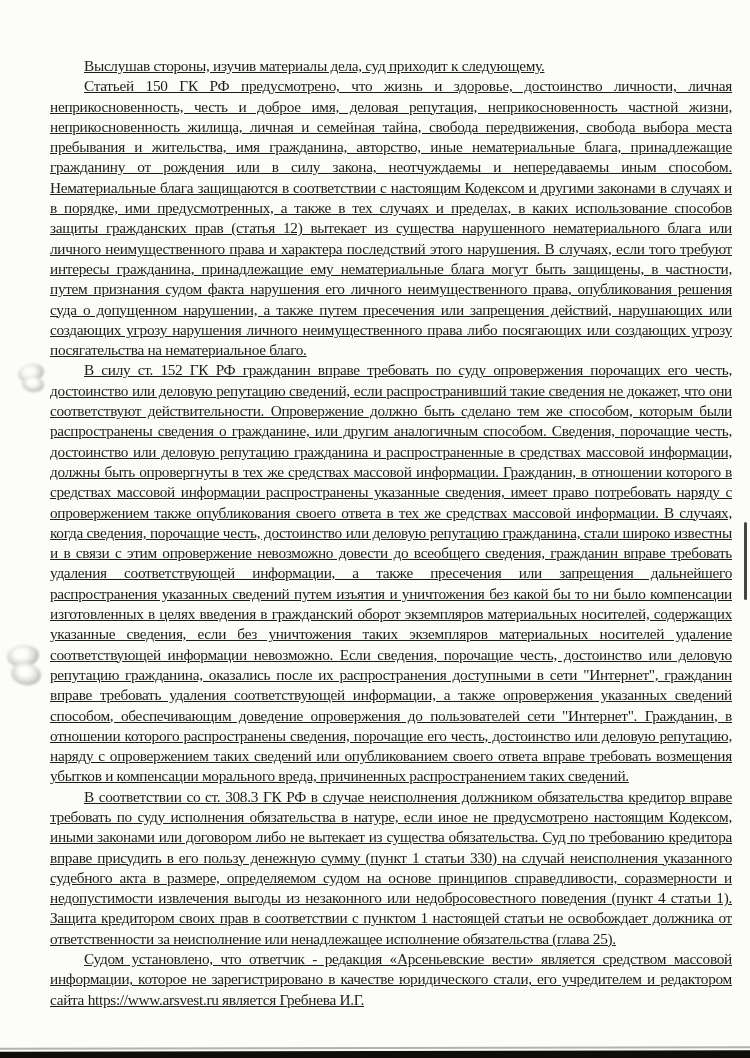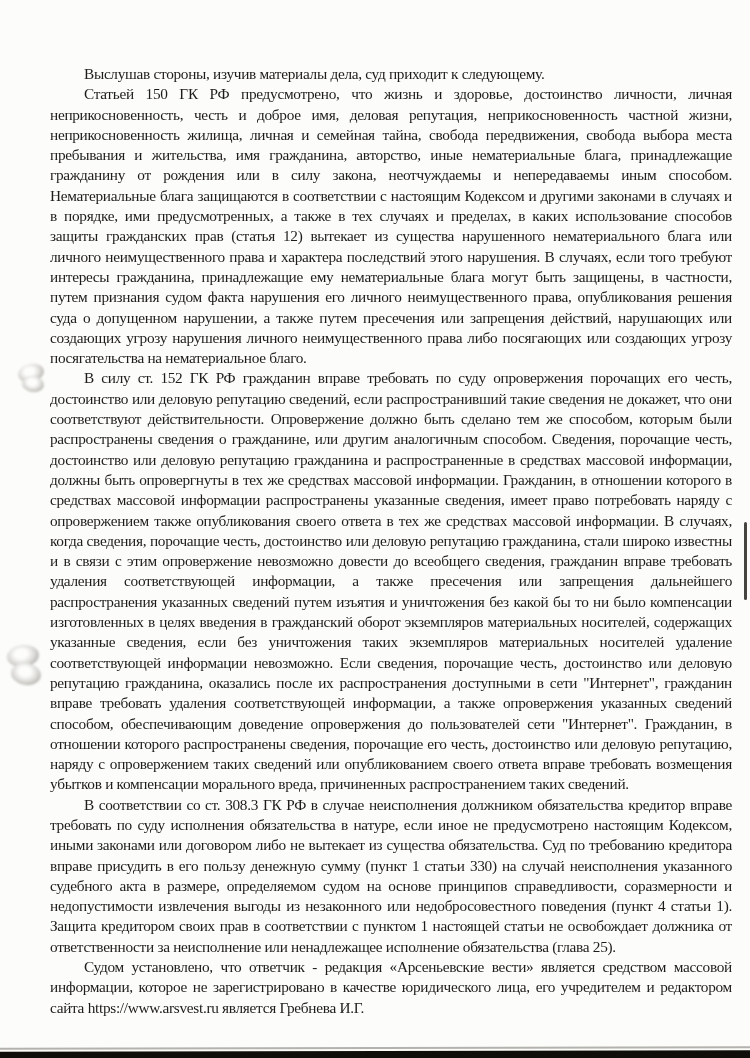--- a/index.html
+++ b/index.html
@@ -77,27 +77,28 @@
     top: 1051px;
     width: 750px;
     height: 9px;
     background: #0f0e0a;
     transform: skewY(-0.12deg);
   }
   
   .text {
     position: absolute;
     left: 50px;
-    top: 64px;
+    top: 56px;
     width: 682px;
     color: #1d1c1a;
     font-size: 15.3px;
     line-height: 20.3px;
     letter-spacing: -0.3px;
     text-align: justify;
+    text-decoration: underline;
   }
   .text p {
     margin: 0;
     text-indent: 34px;
   }
 </style>
 </head>
 <body>
 
 <div class="page">
@@ -114,19 +115,19 @@
     <div class="lump l2"></div>
   </div>
 
   <div class="right-mark"></div>
 
   <div class="text">
     <p>Выслушав стороны, изучив материалы дела, суд приходит к следующему.</p>
     <p>Статьей 150 ГК РФ предусмотрено, что жизнь и здоровье, достоинство личности, личная неприкосновенность, честь и доброе имя, деловая репутация, неприкосновенность частной жизни, неприкосновенность жилища, личная и семейная тайна, свобода передвижения, свобода выбора места пребывания и жительства, имя гражданина, авторство, иные нематериальные блага, принадлежащие гражданину от рождения или в силу закона, неотчуждаемы и непередаваемы иным способом. Нематериальные блага защищаются в соответствии с настоящим Кодексом и другими законами в случаях и в порядке, ими предусмотренных, а также в тех случаях и пределах, в каких использование способов защиты гражданских прав (статья 12) вытекает из существа нарушенного нематериального блага или личного неимущественного права и характера последствий этого нарушения. В случаях, если того требуют интересы гражданина, принадлежащие ему нематериальные блага могут быть защищены, в частности, путем признания судом факта нарушения его личного неимущественного права, опубликования решения суда о допущенном нарушении, а также путем пресечения или запрещения действий, нарушающих или создающих угрозу нарушения личного неимущественного права либо посягающих или создающих угрозу посягательства на нематериальное благо.</p>
     <p>В силу ст. 152 ГК РФ гражданин вправе требовать по суду опровержения порочащих его честь, достоинство или деловую репутацию сведений, если распространивший такие сведения не докажет, что они соответствуют действительности. Опровержение должно быть сделано тем же способом, которым были распространены сведения о гражданине, или другим аналогичным способом. Сведения, порочащие честь, достоинство или деловую репутацию гражданина и распространенные в средствах массовой информации, должны быть опровергнуты в тех же средствах массовой информации. Гражданин, в отношении которого в средствах массовой информации распространены указанные сведения, имеет право потребовать наряду с опровержением также опубликования своего ответа в тех же средствах массовой информации. В случаях, когда сведения, порочащие честь, достоинство или деловую репутацию гражданина, стали широко известны и в связи с этим опровержение невозможно довести до всеобщего сведения, гражданин вправе требовать удаления соответствующей информации, а также пресечения или запрещения дальнейшего распространения указанных сведений путем изъятия и уничтожения без какой бы то ни было компенсации изготовленных в целях введения в гражданский оборот экземпляров материальных носителей, содержащих указанные сведения, если без уничтожения таких экземпляров материальных носителей удаление соответствующей информации невозможно. Если сведения, порочащие честь, достоинство или деловую репутацию гражданина, оказались после их распространения доступными в сети "Интернет", гражданин вправе требовать удаления соответствующей информации, а также опровержения указанных сведений способом, обеспечивающим доведение опровержения до пользователей сети "Интернет". Гражданин, в отношении которого распространены сведения, порочащие его честь, достоинство или деловую репутацию, наряду с опровержением таких сведений или опубликованием своего ответа вправе требовать возмещения убытков и компенсации морального вреда, причиненных распространением таких сведений.</p>
     <p>В соответствии со ст. 308.3 ГК РФ в случае неисполнения должником обязательства кредитор вправе требовать по суду исполнения обязательства в натуре, если иное не предусмотрено настоящим Кодексом, иными законами или договором либо не вытекает из существа обязательства. Суд по требованию кредитора вправе присудить в его пользу денежную сумму (пункт 1 статьи 330) на случай неисполнения указанного судебного акта в размере, определяемом судом на основе принципов справедливости, соразмерности и недопустимости извлечения выгоды из незаконного или недобросовестного поведения (пункт 4 статьи 1). Защита кредитором своих прав в соответствии с пунктом 1 настоящей статьи не освобождает должника от ответственности за неисполнение или ненадлежащее исполнение обязательства (глава 25).</p>
-    <p>Судом установлено, что ответчик - редакция «Арсеньевские вести» является средством массовой информации, которое не зарегистрировано в качестве юридического лица, его учредителем и редактором сайта https://www.arsvest.ru является Гребнева И.Г.</p>
+    <p>Судом установлено, что ответчик - редакция «Арсеньевские вести» является средством массовой информации, которое не зарегистрировано в качестве юридического стали, его учредителем и редактором сайта https://www.arsvest.ru является Гребнева И.Г.</p>
   </div>
 
   <div class="bottom-hairline"></div>
   <div class="scanner-bed"></div>
 
 </div>
 
 </body></html>

